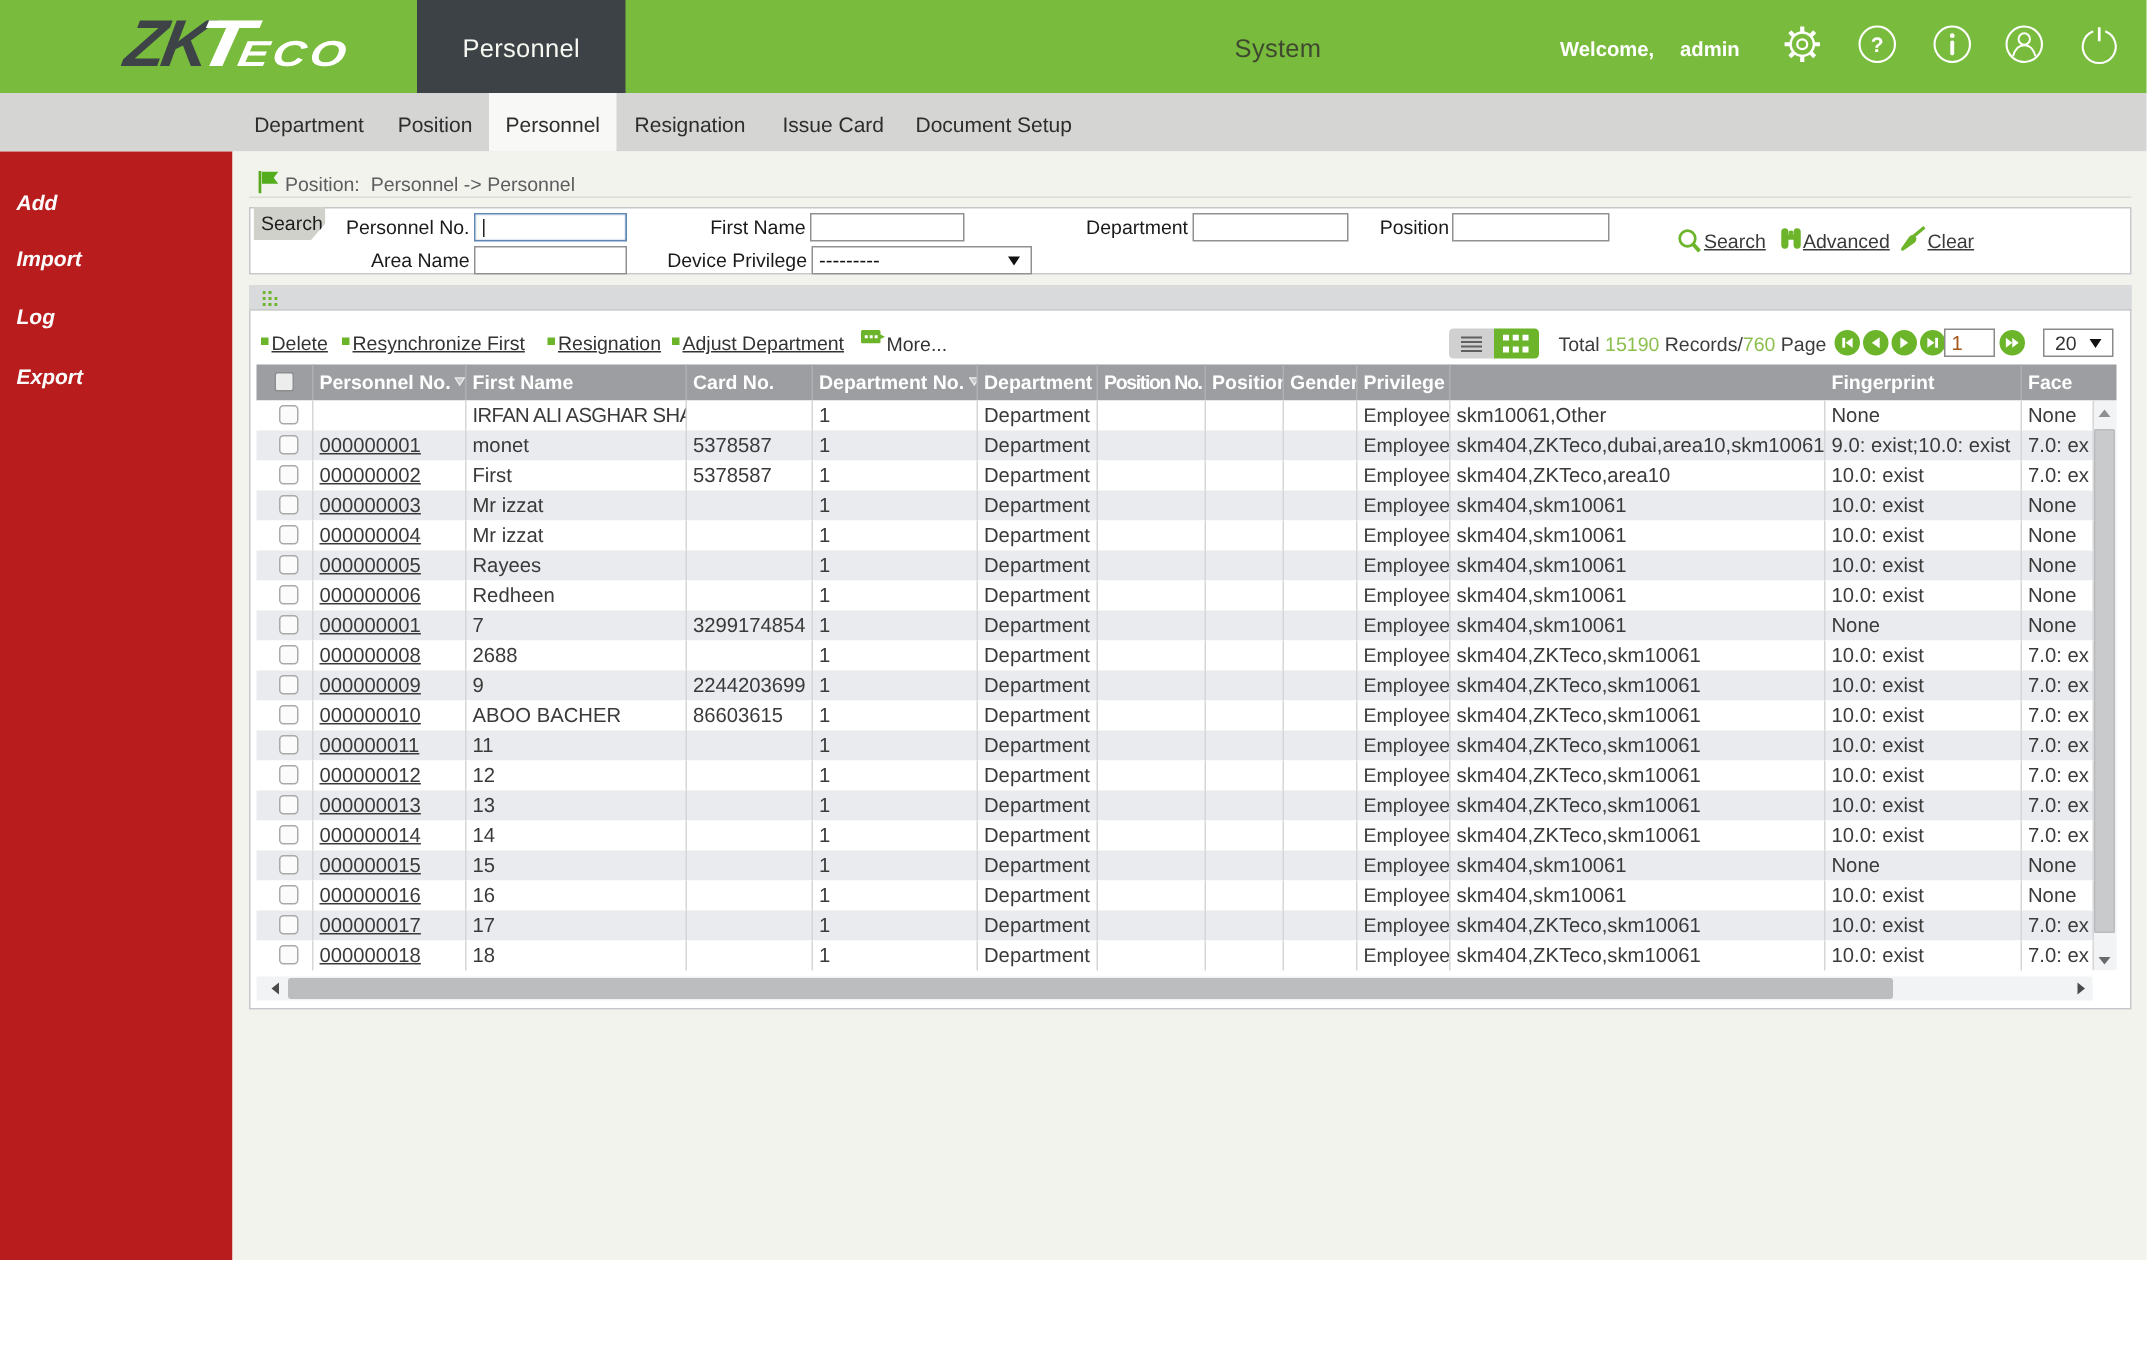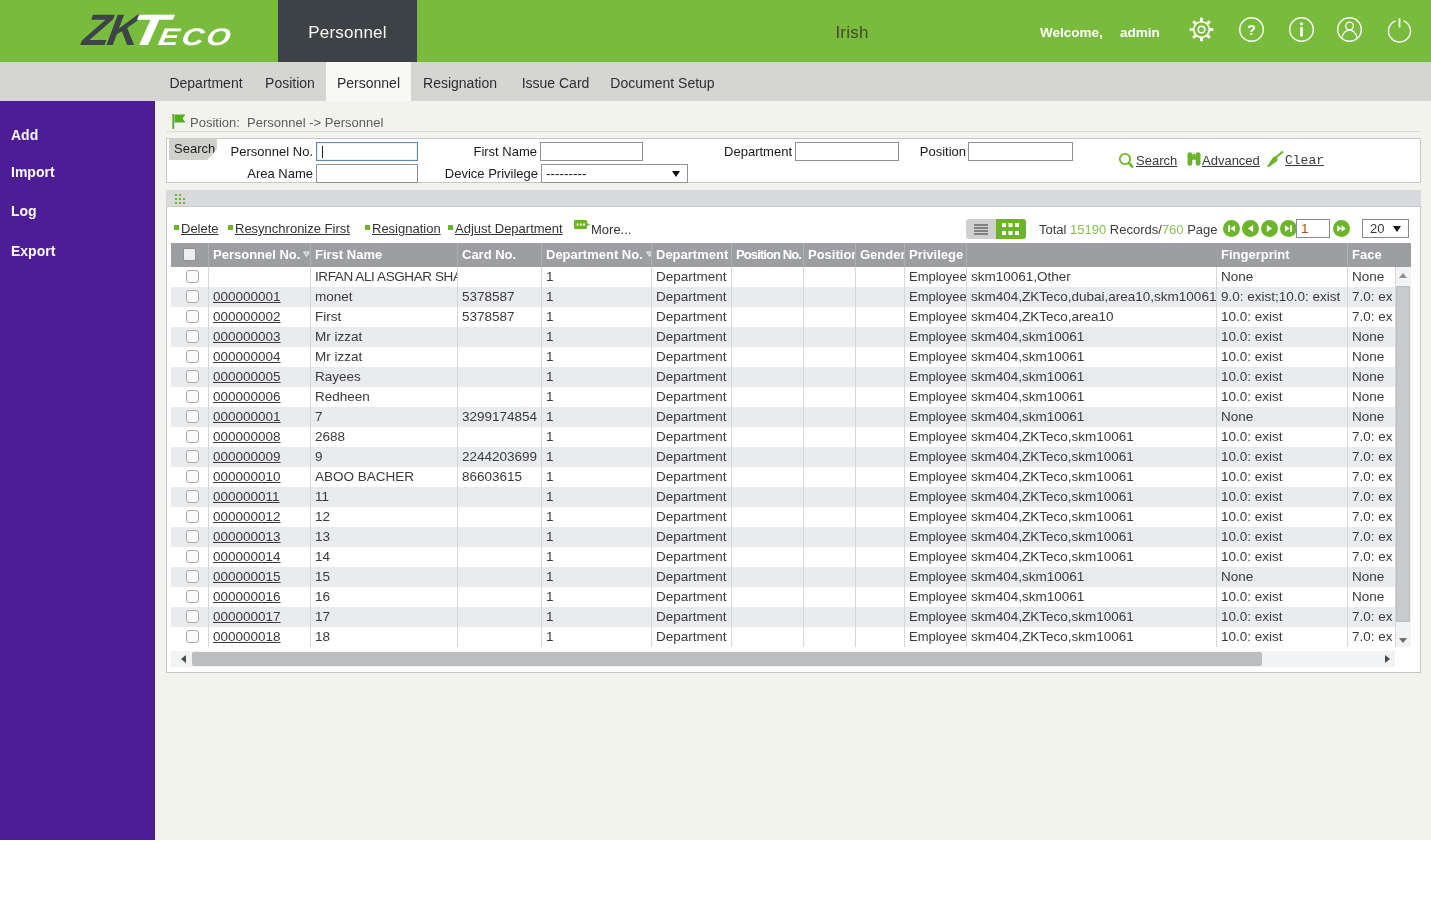--- a/index.html
+++ b/index.html
@@ -13,21 +13,21 @@
 #logo .eco{ font-size:24px; color:#fff; letter-spacing:2px; display:inline-block; margin-left:4px; transform:scaleX(1.28); transform-origin:left bottom; }
 .navitem { position:absolute; top:0; height:62px; line-height:65px; text-align:center; font-size:17px; letter-spacing:0.2px; color:#3e4930; }
 .navitem.active { background:#3c4246; color:#f7f8f2; }
 #welcome { position:absolute; top:0; height:62px; line-height:65px; font-size:13.5px; font-weight:bold; color:#fff; }
 .cicon { position:absolute; top:16px; }
 
 #subbar { position:absolute; left:0; top:62px; width:1431px; height:39px; background:#d5d6d4; }
 .stab { position:absolute; top:0; height:39px; line-height:42px; text-align:center; font-size:14px; color:#2d2d2d; }
 .stab.active { background:#f8f8f6; }
 
-#sidebar { position:absolute; left:0; top:101px; width:155px; height:739px; background:#4c1d95; }
+#sidebar { position:absolute; left:0; top:101px; width:155px; height:739px; background:#b91c1c;font-style:italic; }
 .sitem { position:absolute; left:11px; font-size:14px; font-weight:bold; color:#fcfcfc; }
 #content { position:absolute; left:155px; top:101px; width:1276px; height:739px; background:#f2f3ec; }
 
 #crumbline { position:absolute; left:166px; top:131px; width:1255px; height:1px; background:#dcddd5; }
 #crumb { position:absolute; left:190px; top:115px; font-size:13px; color:#5b5d5f; }
 
 #spanel { position:absolute; left:166px; top:138px; width:1255px; height:45px; background:#fff; border:1px solid #c5c7c9; }
 #stab { position:absolute; left:169px; top:138px; width:48px; height:22px; background:#d0d1cb; font-size:13px; color:#1c1c1c; line-height:21px; padding-left:5px; clip-path:polygon(0 0,100% 0,100% 50%,80% 100%,0 100%); }
 .slabel { position:absolute; font-size:13px; color:#1a1a1a; text-align:right; white-space:nowrap; }
 .sinput { position:absolute; height:19px; background:#fff; border:1px solid #919191; }
@@ -64,21 +64,21 @@
 #hsb { position:absolute; left:171px; top:651px; width:1225px; height:16px; background:#f2f3f4; }
 #hthumb { position:absolute; left:192px; top:652px; width:1070px; height:14px; background:#bcbdbe; border-radius:2px; }
 .sbarrow { position:absolute; width:0; height:0; }
 #corner { position:absolute; left:1395px; top:647px; width:19px; height:20px; background:#fff; }
 </style>
 </head>
 <body>
 <div id="topbar">
   <div id="logo"><span class="zk">ZK</span><span class="t">T</span><span class="eco">ECO</span></div>
   <div class="navitem active" style="left:278px;width:139px;">Personnel</div>
-  <div class="navitem" style="left:797px;width:110px;">Irish</div>
+  <div class="navitem" style="left:797px;width:110px;">System</div>
   <div id="welcome" style="left:1040px;">Welcome,</div>
   <div id="welcome2" style="position:absolute;left:1120px;top:0;height:62px;line-height:65px;font-size:13.5px;font-weight:bold;color:#fff;">admin</div>
   <svg class="cicon" style="left:1188px;" width="27" height="27" viewBox="0 0 27 27">
       <g stroke="#fff" fill="none">
         <circle cx="13.5" cy="13.5" r="7.8" stroke-width="1.6"></circle>
         <circle cx="13.5" cy="13.5" r="3.3" stroke-width="1.5"></circle>
         <line x1="21.1" y1="13.5" x2="25.3" y2="13.5" stroke-width="2.8"></line>
         <line x1="18.9" y1="18.9" x2="21.8" y2="21.8" stroke-width="2.8"></line>
         <line x1="13.5" y1="21.1" x2="13.5" y2="25.3" stroke-width="2.8"></line>
         <line x1="8.1" y1="18.9" x2="5.2" y2="21.8" stroke-width="2.8"></line>
@@ -156,21 +156,21 @@
       <rect x="8.7" y="1.2" width="4.8" height="13.6" rx="2.4"></rect>
       <rect x="4.5" y="5.2" width="5" height="3.6"></rect>
       <circle cx="7" cy="4.2" r="1.6"></circle>
     </g>
   </svg>
 <div class="slink" style="left:1202px; top:153px;">Advanced</div>
 <svg class="abs" style="left:1266px;top:150px;" width="18" height="18" viewBox="0 0 18 18">
     <line x1="17" y1="1.5" x2="8.5" y2="8.5" stroke="#6cb52b" stroke-width="2.2"></line>
     <path d="M10,6.8 Q13,8.6 10.6,11.6 L3.2,16.8 Q0.8,18 1.6,15.4 L6.2,8.6 Q7.6,6 10,6.8 Z" fill="#6cb52b"></path>
   </svg>
-<div class="slink" style="left:1285px; top:153px;font-family:Liberation Mono, monospace;">Clear</div>
+<div class="slink" style="left:1285px; top:153px;">Clear</div>
 
 <div id="tpanel"></div>
 <div id="dragbar"></div>
 <svg class="abs" style="left:175px;top:194px;" width="10" height="10" viewBox="0 0 10 10">
     <g fill="#6cb52b">
       <rect x="0" y="0" width="2" height="2"></rect>
       <rect x="4" y="0" width="2" height="2"></rect>
       <rect x="0" y="4" width="2" height="2"></rect>
       <rect x="4" y="4" width="2" height="2"></rect>
       <rect x="8" y="4" width="2" height="2"></rect>

